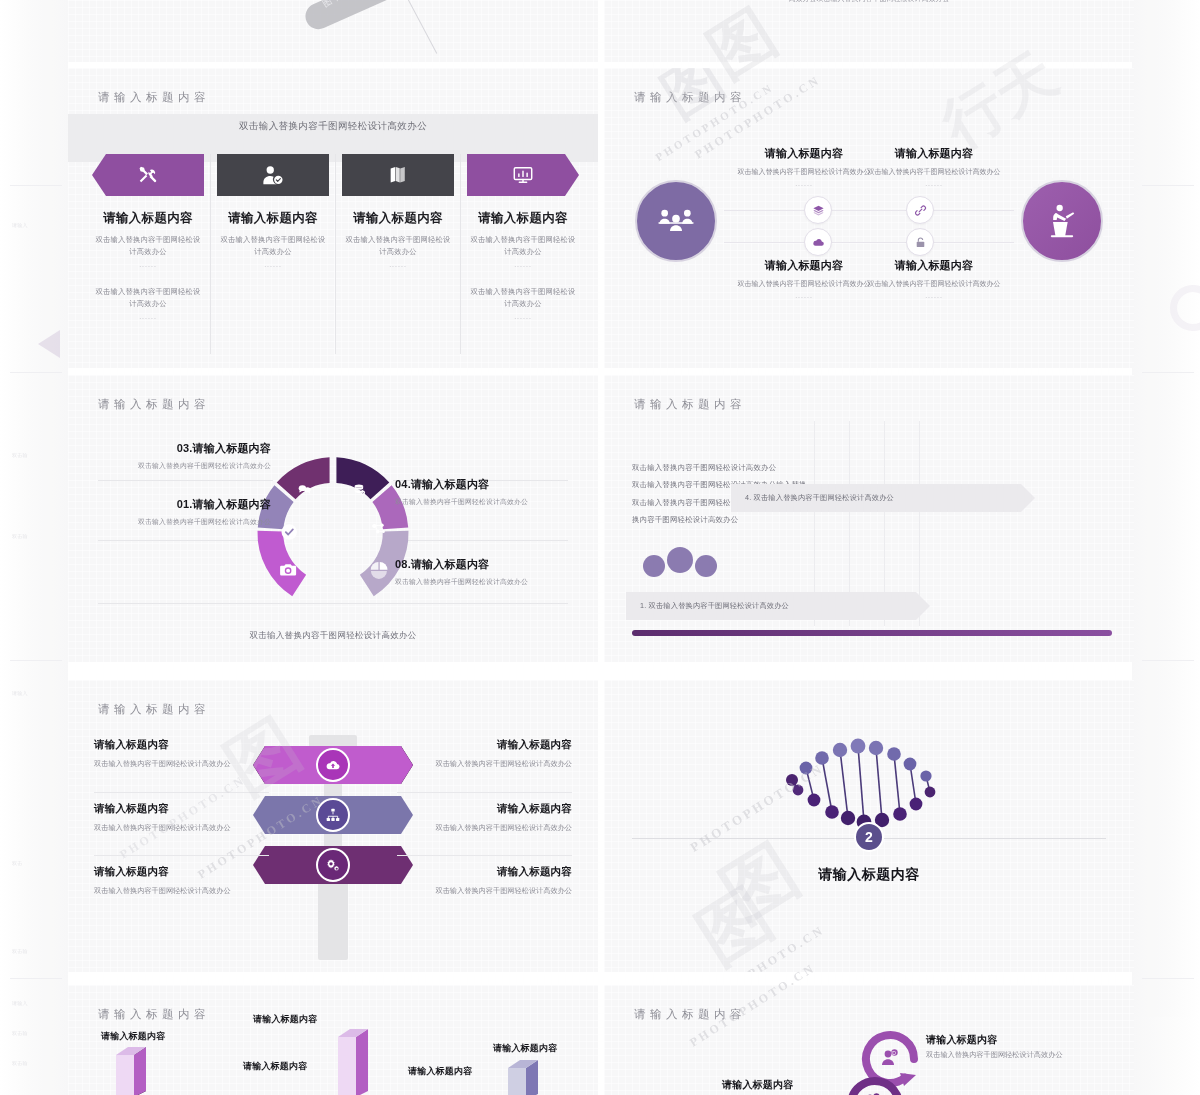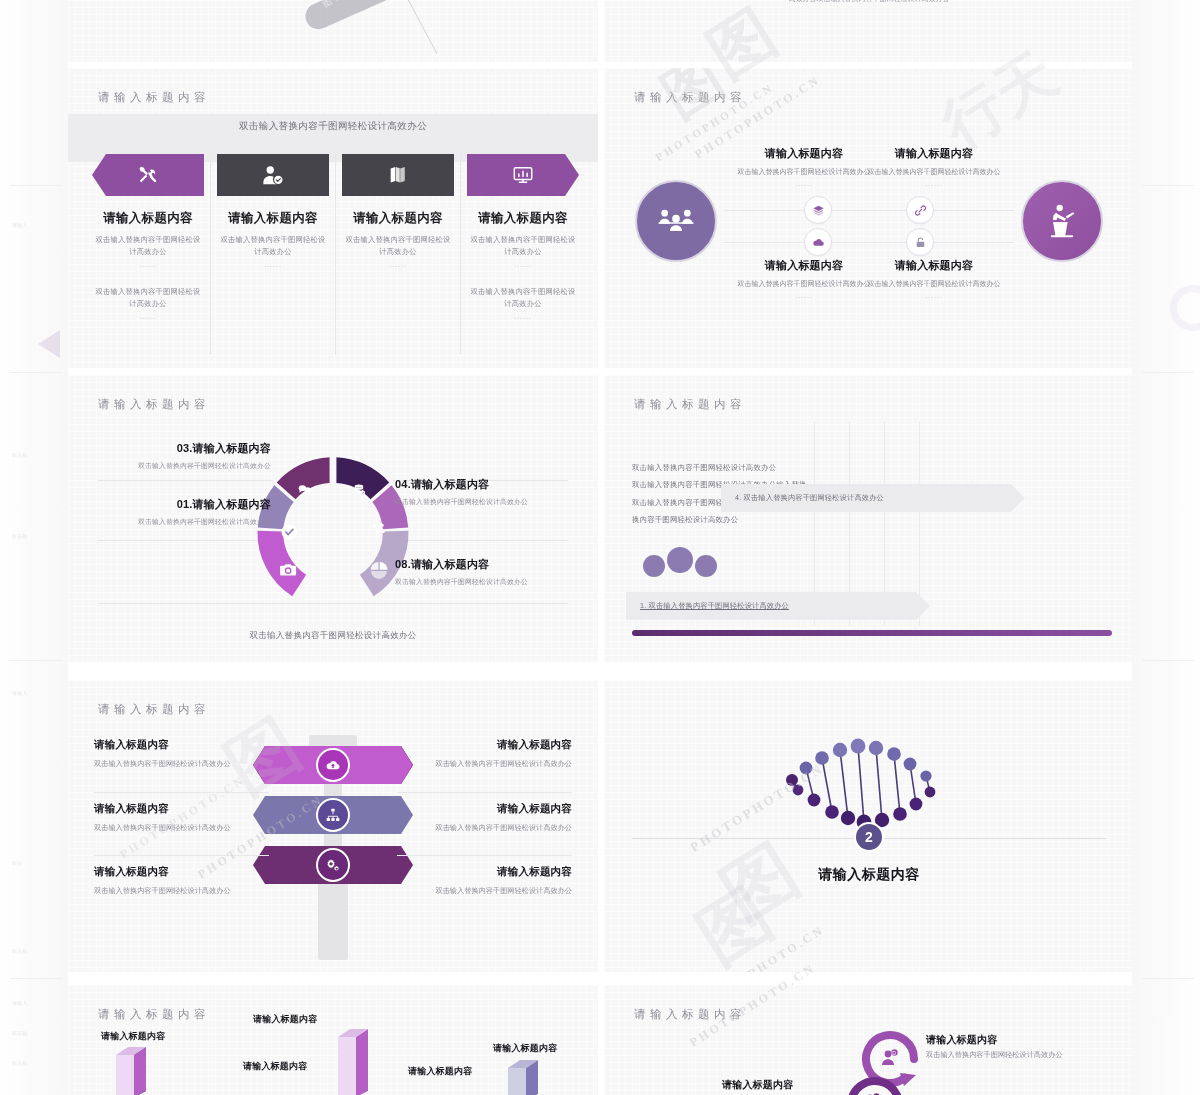--- a/index.html
+++ b/index.html
@@ -546,22 +546,22 @@
           <circle cx="18" cy="20" r="11"></circle>
             <path d="M2 70c0-14 7-22 16-22s16 8 16 22z"></path>
           <circle cx="70" cy="20" r="11"></circle>
             <path d="M54 70c0-14 7-22 16-22s16 8 16 22z"></path>
           <circle cx="44" cy="14" r="13"></circle>
             <path d="M25 72c0-17 8.5-26 19-26s19 9 19 26z"></path>
         </svg>
 
         <div class="s4-base"></div>
 
-        <div class="arrowrow" style="left:22px;width:290px;bottom:42px;text-decoration:underline;">1. 双击输入替换内容千图网轻松设计高效办公</div>
-        <div class="arrowrow" style="left:117px;width:290px;bottom:150px;">4. 双击输入替换内容千图网轻松设计高效办公</div>
+        <div class="arrowrow" style="left:22px;width:290px;bottom:42px;">1. 双击输入替换内容千图网轻松设计高效办公</div>
+        <div class="arrowrow" style="left:127px;width:290px;bottom:150px;">4. 双击输入替换内容千图网轻松设计高效办公</div>
       </div>
     </div>
 
     <div class="slide" style="left:0;top:680px;height:292px;">
       <div class="pad">
         <div class="s-title">请输入标题内容</div>
 
         <div class="post" style="top:55px;width:48px;height:16px;border-radius:2px;"></div>
         <div class="post" style="top:56px;width:18px;height:130px;"></div>
         <div class="post" style="top:186px;width:30px;height:94px;border-radius:2px;"></div>

